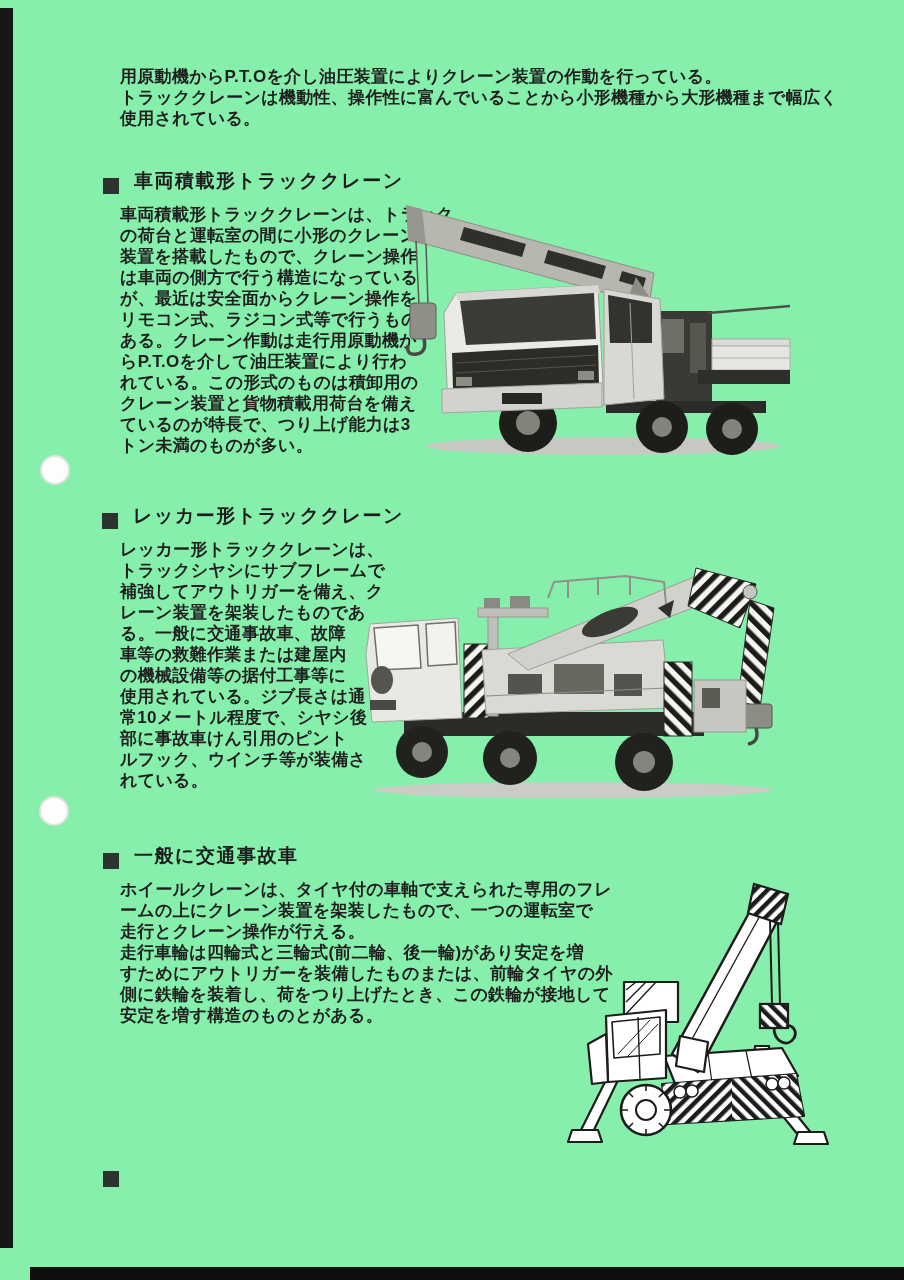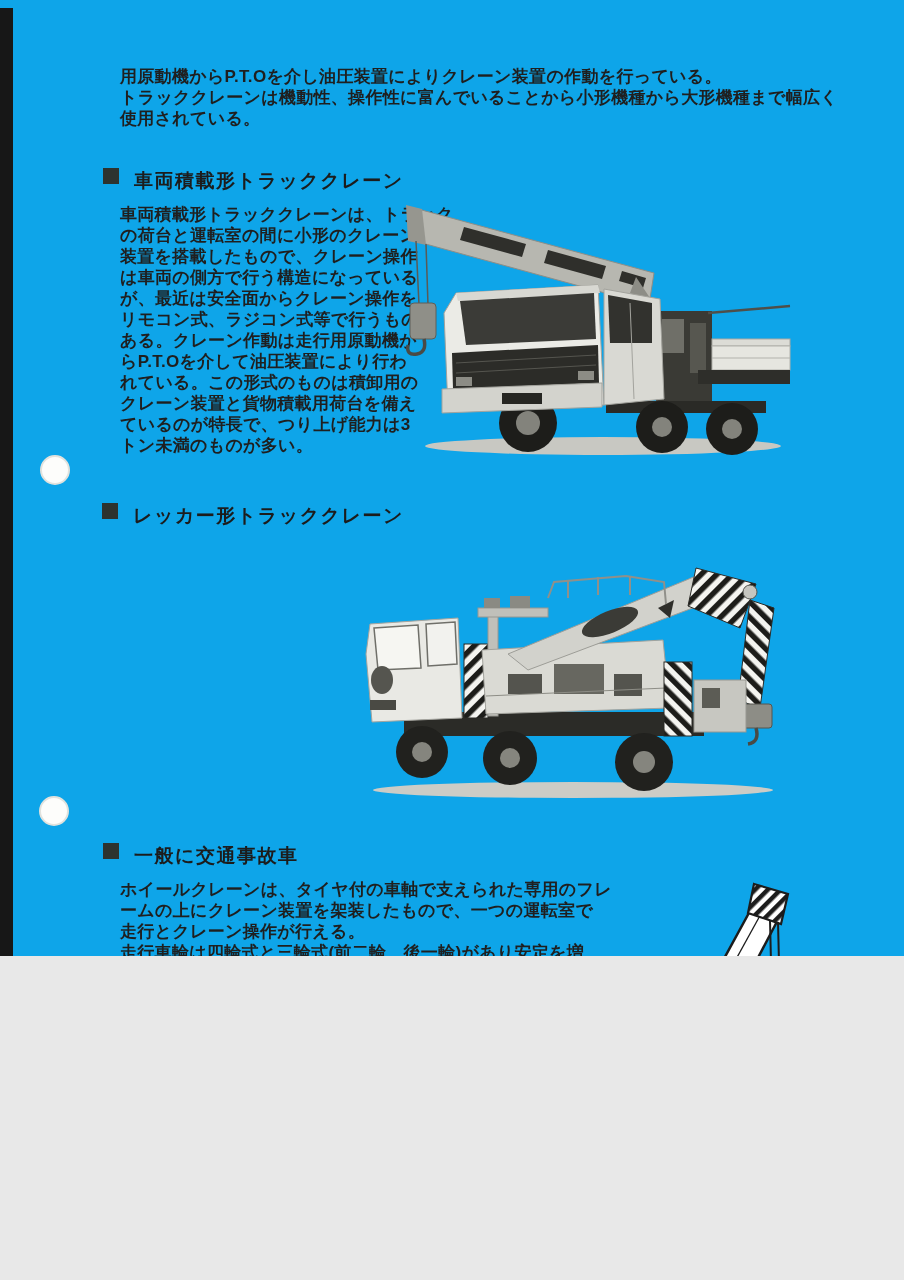--- a/index.html
+++ b/index.html
@@ -1,20 +1,20 @@
 <!DOCTYPE html>
 <html><head>
 <meta charset="utf-8">
 <style>
   html,body{margin:0;padding:0;background:#e8e8e8}
-  .page{position:relative;width:904px;height:956px;background:#0ea5e9;overflow:hidden;
+  .page{position:relative;width:904px;height:1280px;background:#86efac;overflow:hidden;
         font-family:"Liberation Sans",sans-serif;color:#1e1e1e}
   .para{position:absolute;white-space:pre-line;font-size:17px;line-height:21px;
         font-weight:600;letter-spacing:.3px;color:#1f1f1f}
-  .heading{position:absolute;display:flex;align-items:flex-start;gap:15px}
+  .heading{position:absolute;display:flex;align-items:flex-end;gap:15px}
   .heading .sq{width:16px;height:16px;background:#2d332f;flex:none}
   .heading .t{font-size:19px;font-weight:700;letter-spacing:1.5px;color:#1c1c1c}
   .fig{position:absolute}
   .scan-left{position:absolute;left:0;top:8px;width:13px;height:1240px;background:#171717}
   .scan-bottom{position:absolute;left:30px;top:1267px;width:874px;height:13px;background:#0e0e0e}
   .hole{position:absolute;width:26px;height:26px;border-radius:50%;
         border:2px solid #e2e2dd;background:#fdfdfb}
 </style>
 </head>
 <body>
@@ -89,20 +89,32 @@
     <rect x="58" y="184" width="16" height="9" fill="#8c8c85"></rect>
     <rect x="180" y="178" width="16" height="9" fill="#8c8c85"></rect>
     <polygon points="44,196 204,190 204,214 44,220" fill="#d3d3cd" stroke="#a3a39d"></polygon>
     <rect x="104" y="200" width="40" height="11" fill="#262622"></rect>
   </svg>
 
   <div class="heading" style="left:102px;top:503px">
     <span class="sq"></span>
     <span class="t">レッカー形トラッククレーン</span>
   </div>
+  <div class="para" style="left:120px;top:539px">レッカー形トラッククレーンは、
+トラックシヤシにサブフレームで
+補強してアウトリガーを備え、ク
+レーン装置を架装したものであ
+る。一般に交通事故車、故障
+車等の救難作業または建屋内
+の機械設備等の据付工事等に
+使用されている。ジブ長さは通
+常10メートル程度で、シヤシ後
+部に事故車けん引用のピント
+ルフック、ウインチ等が装備さ
+れている。</div>
 
   <svg class="fig" style="left:358px;top:556px" width="445" height="250" viewBox="0 0 445 250">
     <defs>
       <pattern id="p2a" width="11" height="11" patternUnits="userSpaceOnUse" patternTransform="rotate(45)">
         <rect width="11" height="11" fill="#f4f4f0"></rect>
           <rect width="5.5" height="11" fill="#1c1c19"></rect>
       </pattern>
       <pattern id="p2b" width="11" height="11" patternUnits="userSpaceOnUse" patternTransform="rotate(-45)">
         <rect width="11" height="11" fill="#f4f4f0"></rect>
           <rect width="5.5" height="11" fill="#1c1c19"></rect>

